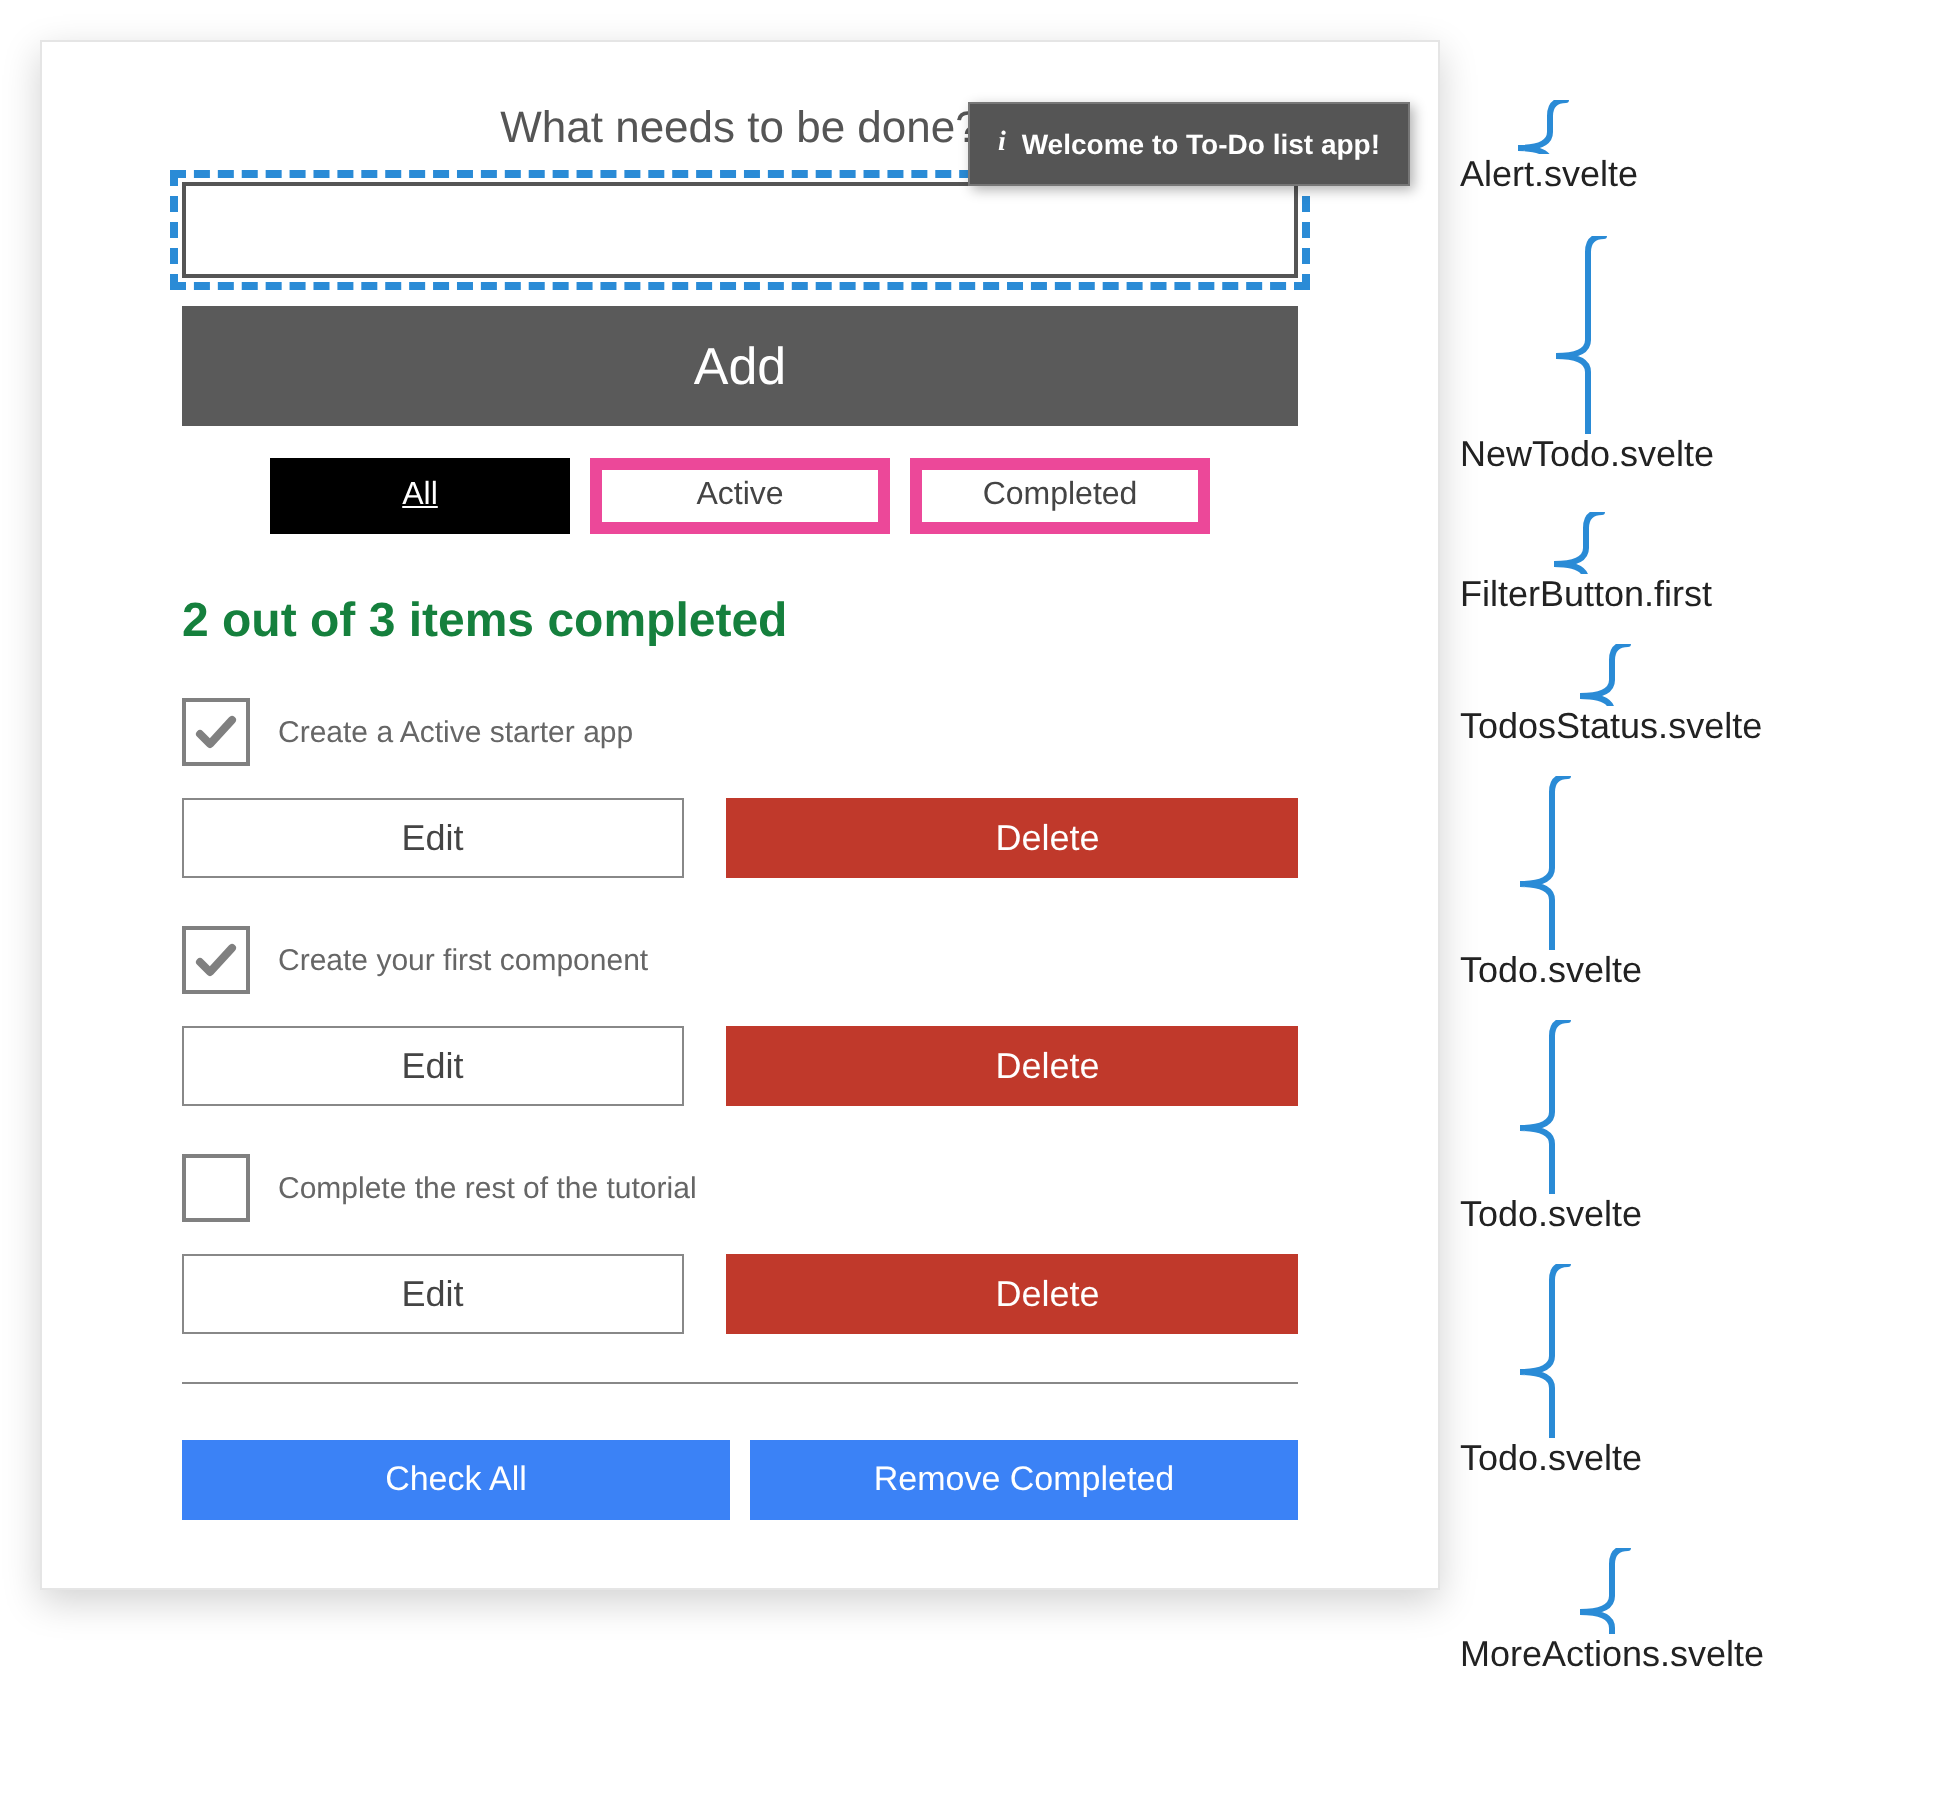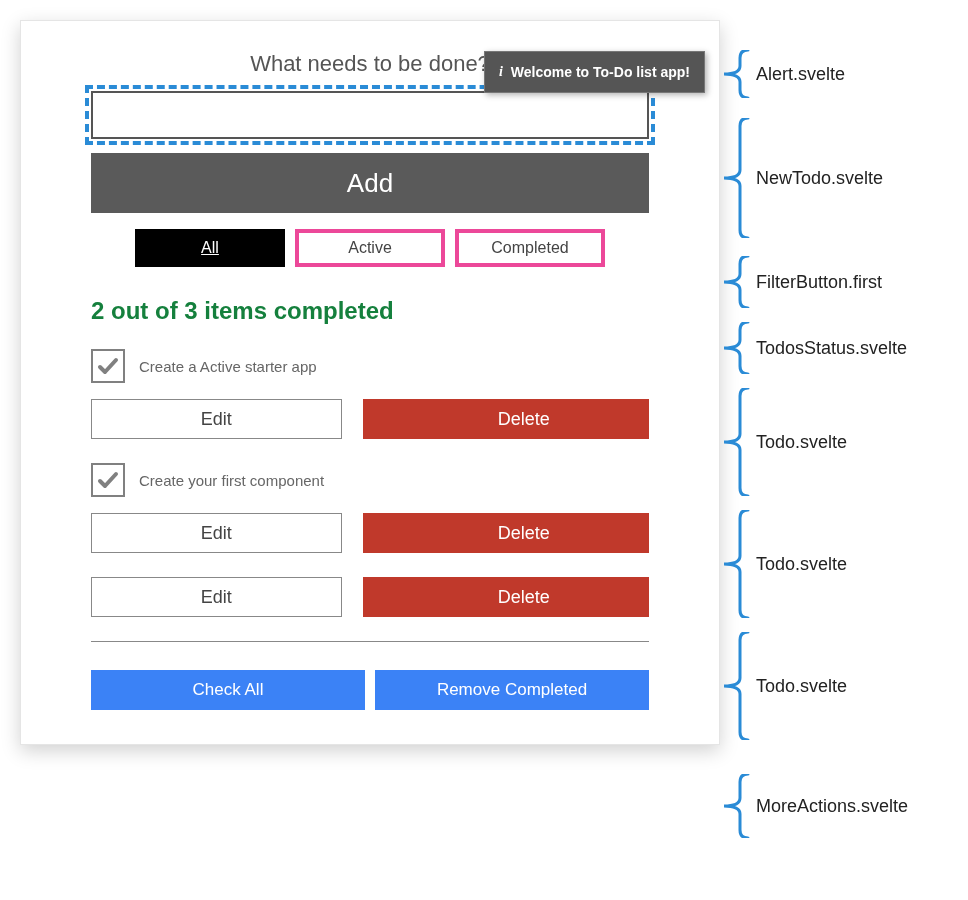--- a/index.html
+++ b/index.html
@@ -67,21 +67,21 @@
   }
   .filters {
     display: flex;
     gap: 10px;
     justify-content: center;
     margin-top: 16px;
   }
   .filter-btn {
     width: 150px;
     height: 38px;
-    border: 4px solid #ec4899;
+    border: 6px solid #ec4899;
     background: #fff;
     font-size: 16px;
     color: #444;
     cursor: pointer;
   }
   .filter-btn.active {
     background: #000;
     color: #fff;
     text-decoration: underline;
     border-color: #000;
@@ -134,20 +134,21 @@
     cursor: pointer;
   }
 
   
   .annot {
     position: absolute;
     display: flex;
     align-items: center;
     font-size: 18px;
     color: #222;
+    flex-direction: column;
   }
   .brace {
     stroke: #2a8bd6;
     stroke-width: 3;
     fill: none;
     stroke-linecap: round;
   }
   .annot-label { margin-left: 6px; white-space: nowrap; }
 </style>
 </head>
@@ -197,20 +198,24 @@
             </svg>
           </div>
           <span class="todo-label">Create your first component</span>
         </div>
         <div class="todo-btns">
           <button class="btn btn-edit">Edit</button>
           <button class="btn btn-delete">Delete</button>
         </div>
       </div>
       <div class="todo-item">
+        <div class="todo-head">
+          <div class="chk"></div>
+          <span class="todo-label">Complete the rest of the tutorial</span>
+        </div>
         <div class="todo-btns">
           <button class="btn btn-edit">Edit</button>
           <button class="btn btn-delete">Delete</button>
         </div>
       </div>
     </div>
 
   <hr class="sep">
 
   <div class="more-actions">

